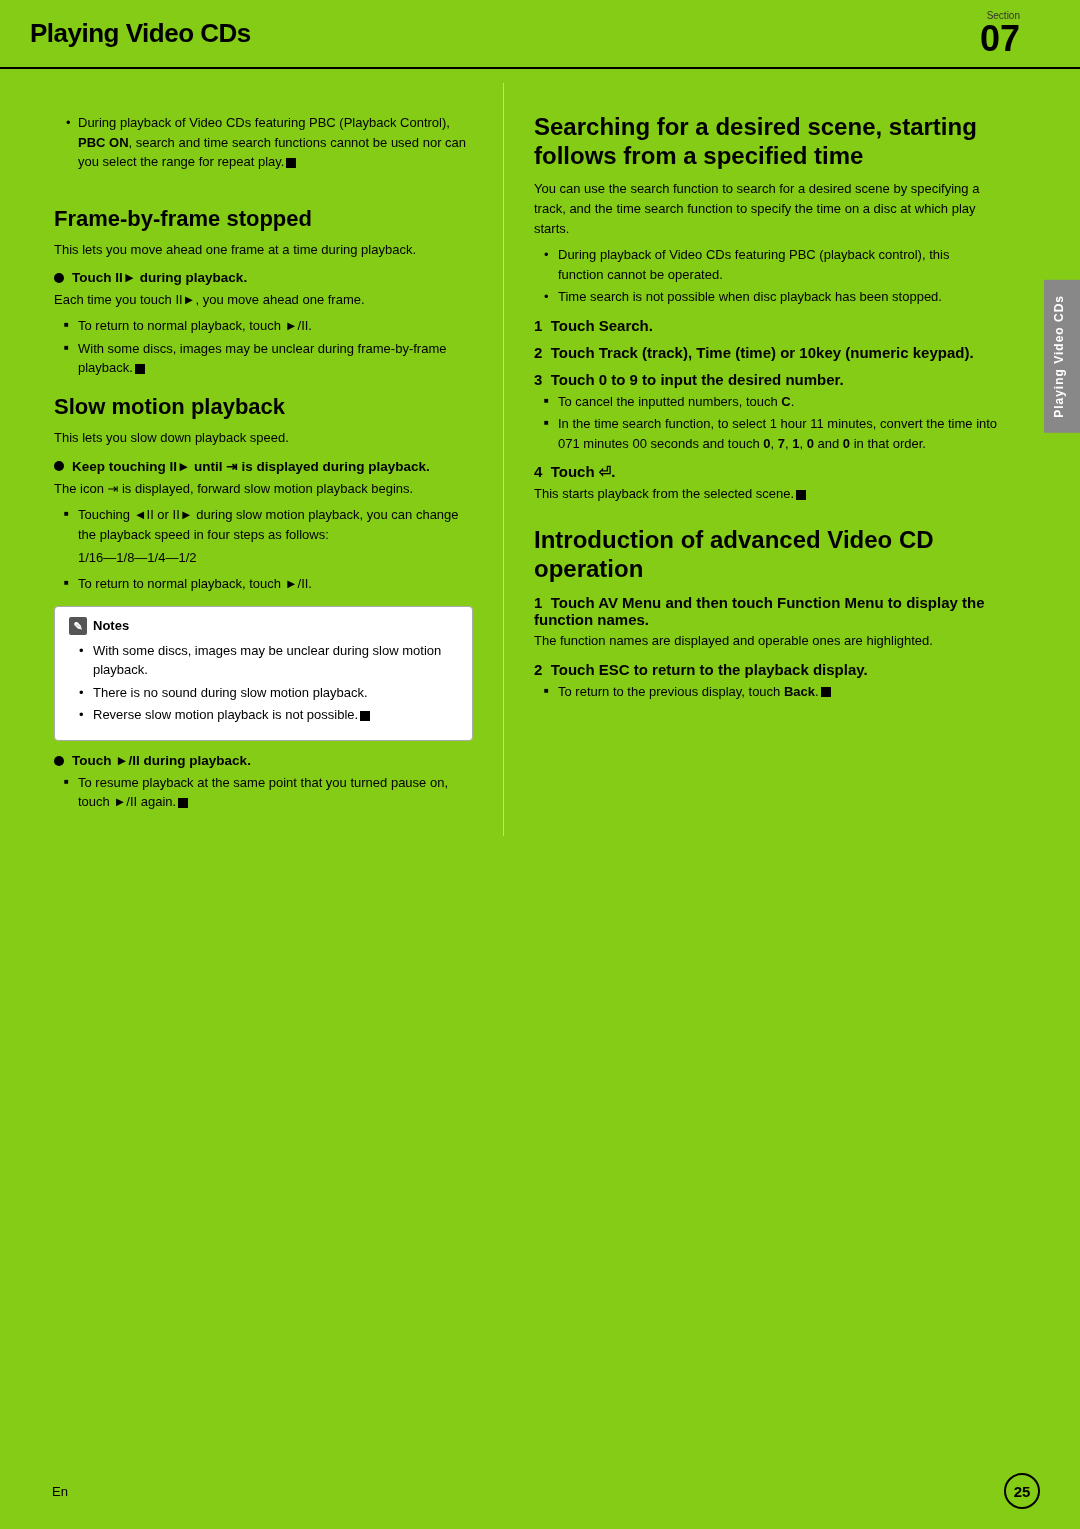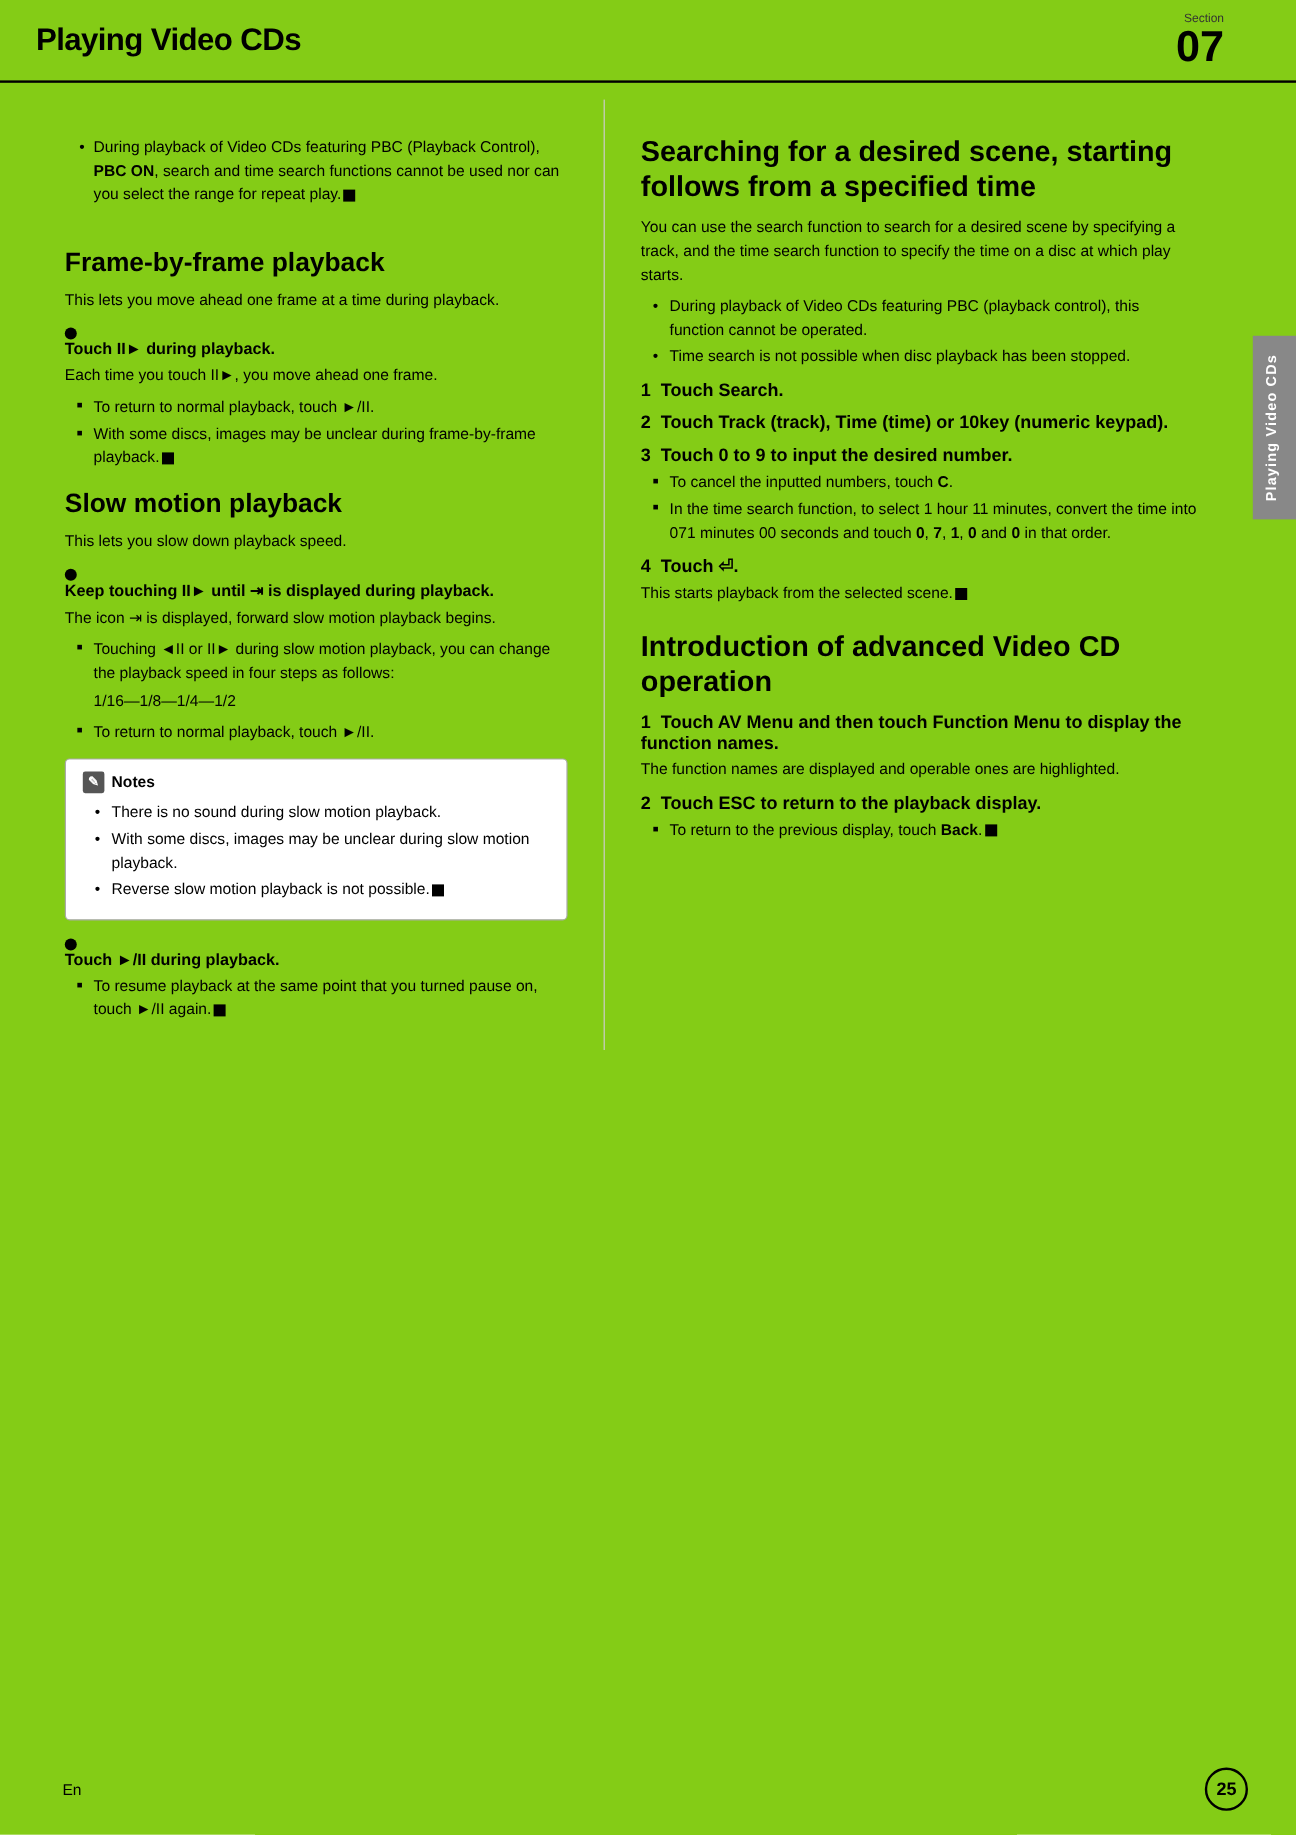--- a/index.html
+++ b/index.html
@@ -121,21 +121,20 @@
       line-height: 1.2;
     }
 
     
     .sub-heading {
       font-size: 13.5px;
       font-weight: bold;
       margin: 10px 0 5px 0;
       display: flex;
       align-items: flex-start;
-      flex-direction: column;
     }
     .sub-heading .bullet-circle {
       display: inline-block;
       width: 10px;
       height: 10px;
       background: #000;
       border-radius: 50%;
       margin-right: 8px;
       margin-top: 3px;
       flex-shrink: 0;
@@ -282,21 +281,21 @@
     <div class="left-column">
 
       <div class="intro-bullet">
         <ul>
           <li>
             During playback of Video CDs featuring PBC (Playback Control), <b>PBC ON</b>, search and time search functions cannot be used nor can you select the range for repeat play.<span class="stop-icon"></span>
           </li>
         </ul>
       </div>
 
-      <div class="section-heading">Frame-by-frame playback</div>
+      <div class="section-heading">Frame-by-frame stopped</div>
       <div class="body-text">This lets you move ahead one frame at a time during playback.</div>
 
       <div class="sub-heading">
         <span class="bullet-circle"></span>
         <span>Touch II► during playback.</span>
       </div>
       <div class="body-text">Each time you touch II►, you move ahead one frame.</div>
       <ul class="sq-bullet-list">
         <li>To return to normal playback, touch ►/II.</li>
         <li>With some discs, images may be unclear during frame-by-frame playback.<span class="stop-icon"></span></li>
@@ -317,22 +316,22 @@
       <ul class="sq-bullet-list">
         <li>To return to normal playback, touch ►/II.</li>
       </ul>
 
       <div class="notes-box">
         <div class="notes-title">
           <span class="notes-icon">✎</span>
           <span>Notes</span>
         </div>
         <ul class="bullet-list">
+          <li>With some discs, images may be unclear during slow motion playback.</li>
           <li>There is no sound during slow motion playback.</li>
-          <li>With some discs, images may be unclear during slow motion playback.</li>
           <li>Reverse slow motion playback is not possible.<span class="stop-icon"></span></li>
         </ul>
       </div>
 
       <div class="sub-heading">
         <span class="bullet-circle"></span>
         <span>Touch ►/II during playback.</span>
       </div>
       <ul class="sq-bullet-list">
         <li>To resume playback at the same point that you turned pause on, touch ►/II again.<span class="stop-icon"></span></li>

